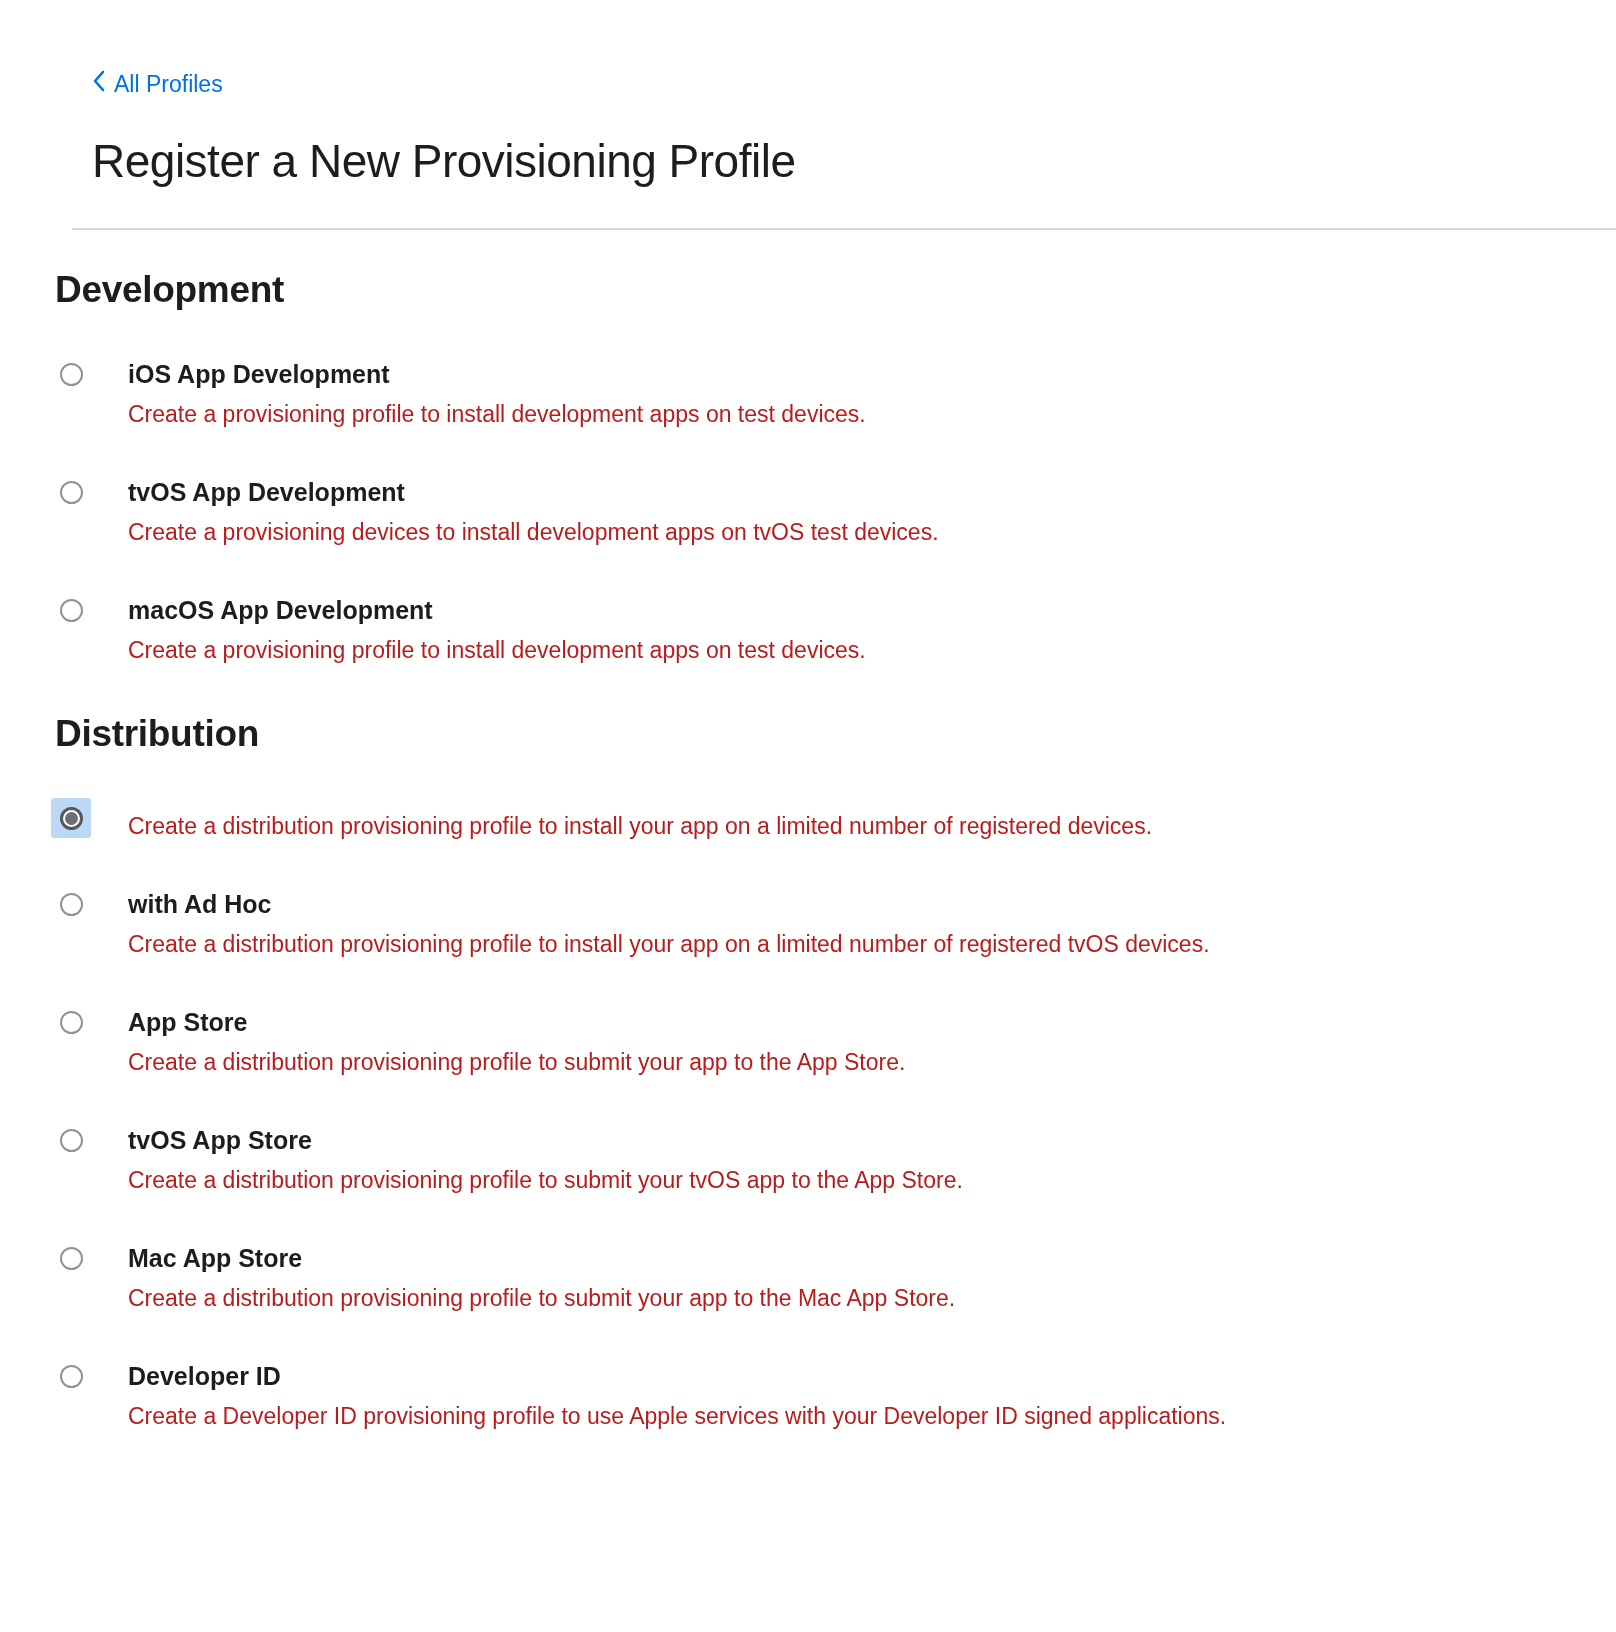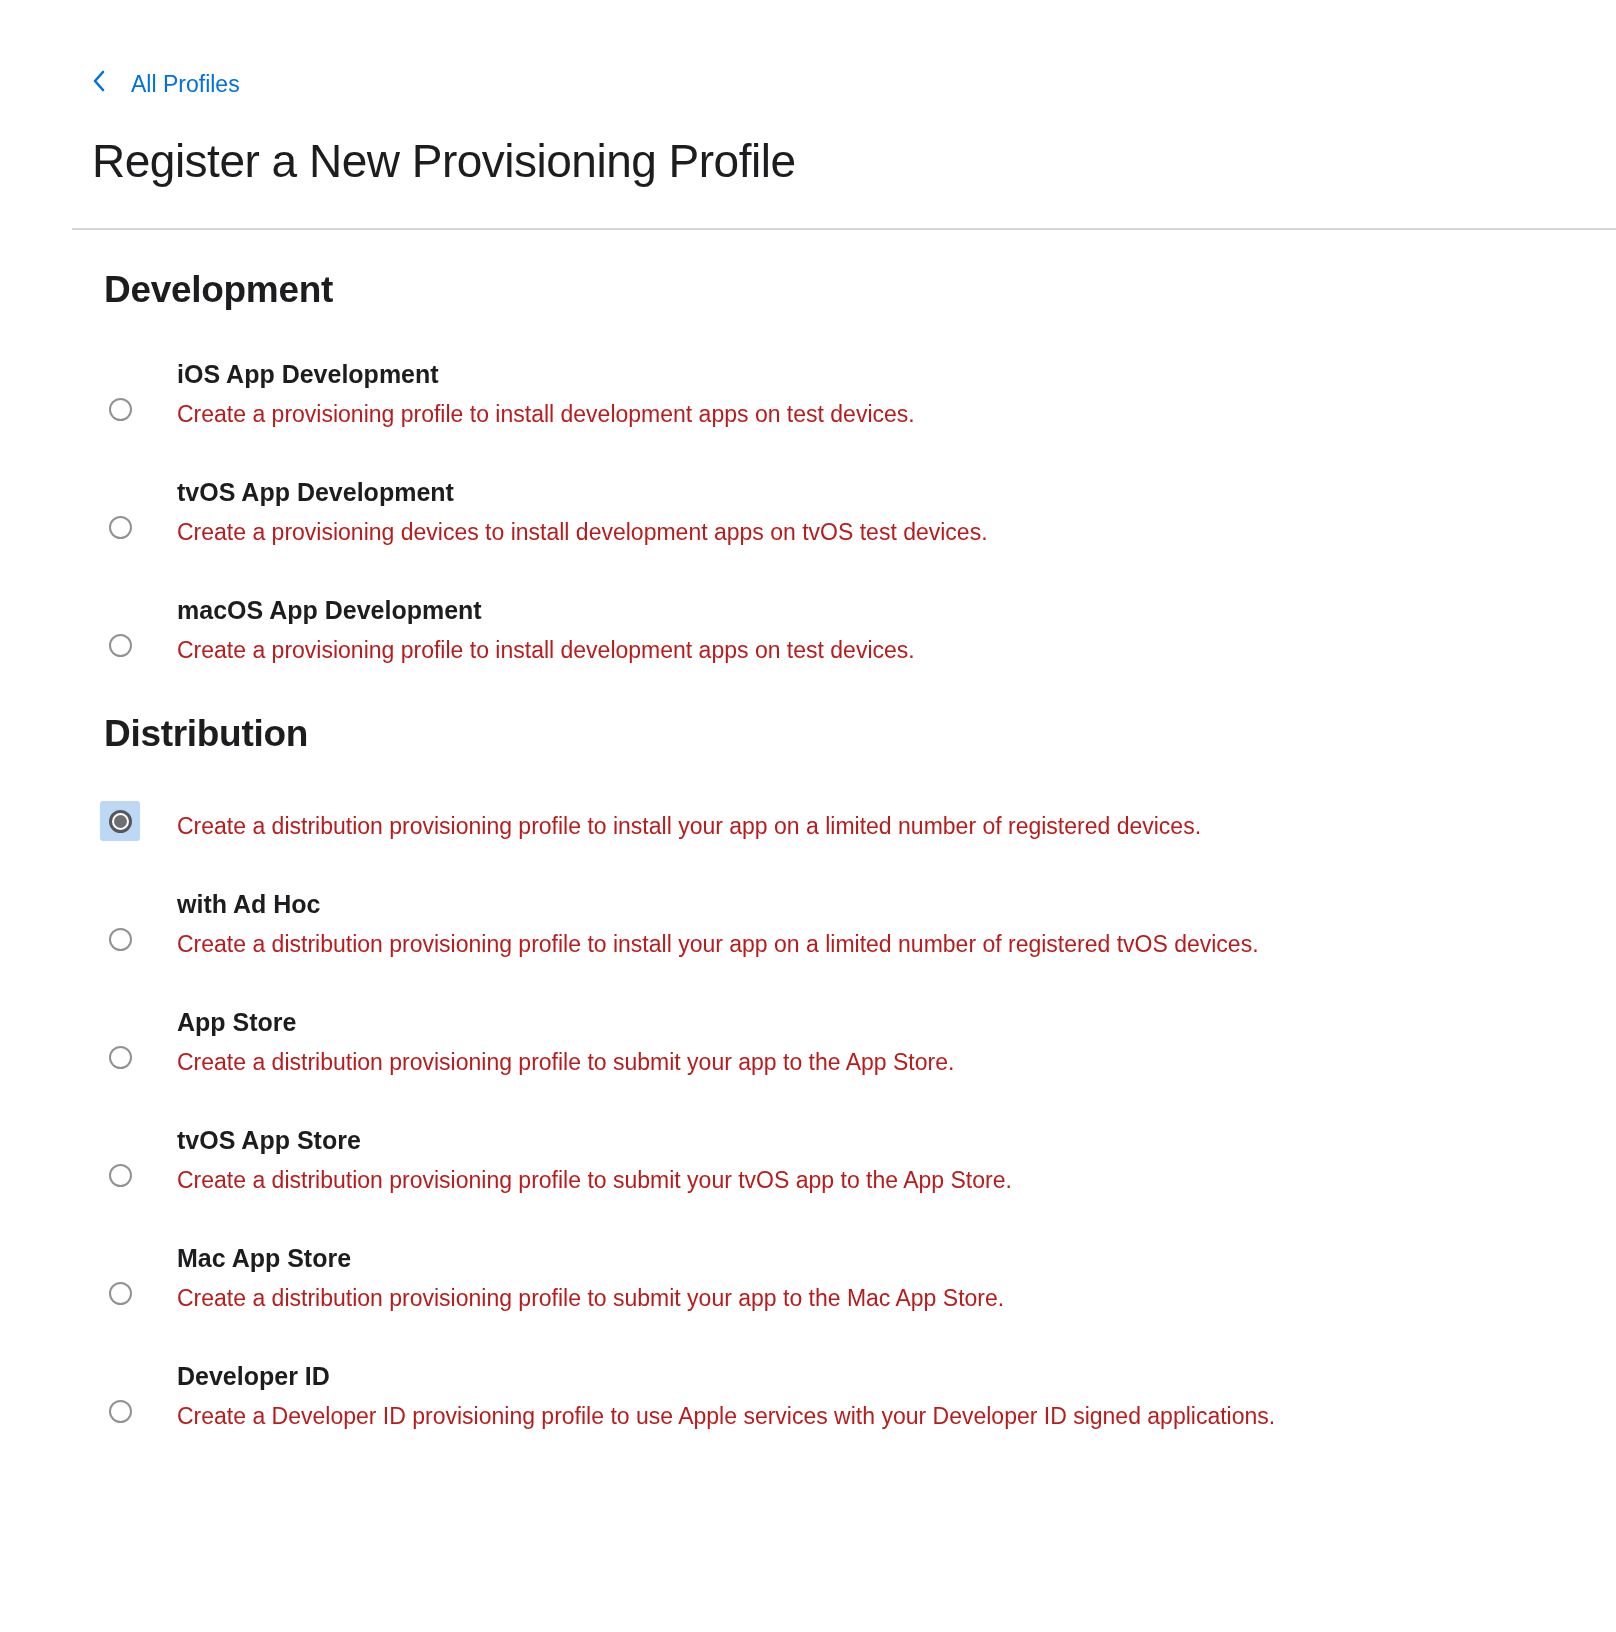--- a/index.html
+++ b/index.html
@@ -9,21 +9,21 @@
     height: 1632px;
     background: #ffffff;
     color: #1d1d1f;
     font-family: "Liberation Sans", sans-serif;
     overflow: hidden;
   }
 
   .back-link {
     display: inline-flex;
     align-items: center;
-    gap: 26px;
+    gap: 9px;
     margin: 70px 0 0 92px;
     color: #0071e3;
     font-size: 23px;
     line-height: 28px;
     text-decoration: none;
     cursor: pointer;
   }
   .back-link .chev { display: block; }
 
   .page-title {
@@ -34,33 +34,33 @@
     letter-spacing: -0.5px;
   }
 
   .divider {
     border: none;
     border-top: 2px solid #d6d6d6;
     margin: 40px 0 0 72px;
     height: 0;
   }
 
-  .section { margin-left: 104px; }
+  .section { margin-left: 55px; }
   .section-heading {
     margin: 38px 0 0 0;
     font-size: 37px;
     line-height: 44px;
     font-weight: 700;
     letter-spacing: -0.3px;
   }
   .option-list { margin-top: 46px; }
 
   .option {
     display: flex;
-    align-items: flex-end;
+    align-items: flex-start;
     margin-bottom: 47px;
   }
   .radio-cell { width: 73px; flex: none; }
   .radio-hit {
     width: 40px;
     height: 40px;
     margin: -4px 0 0 -4px;
     border-radius: 3px;
     display: flex;
     align-items: center;

